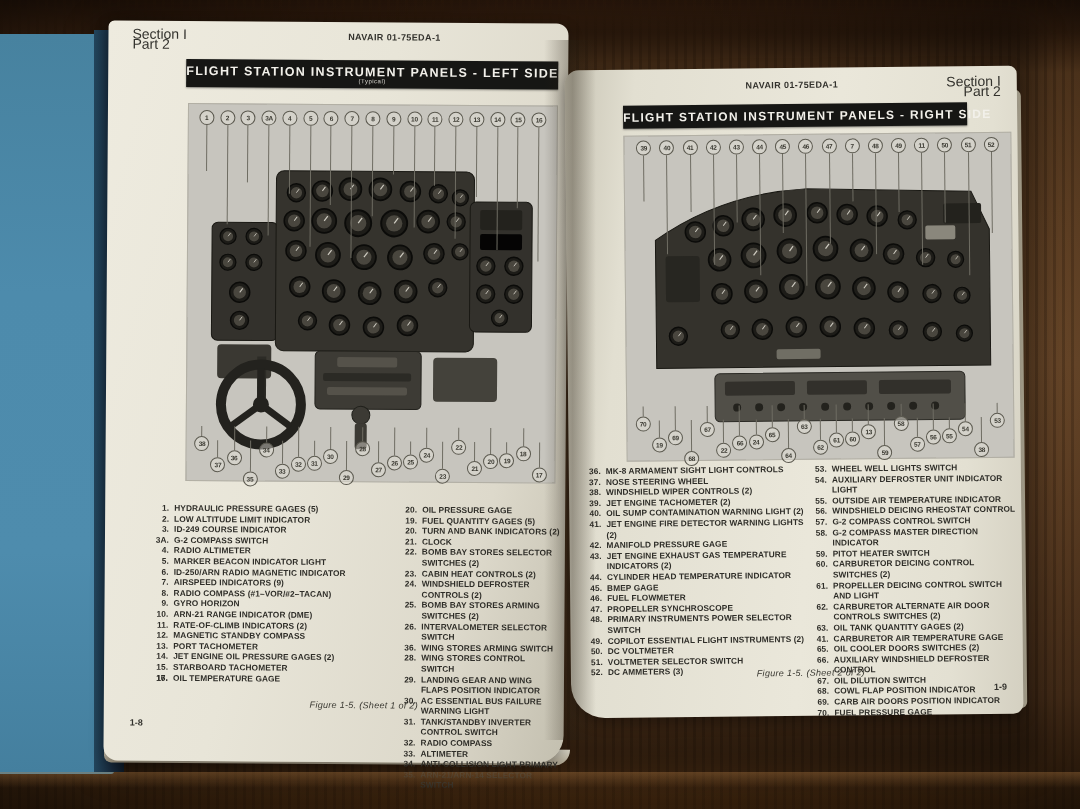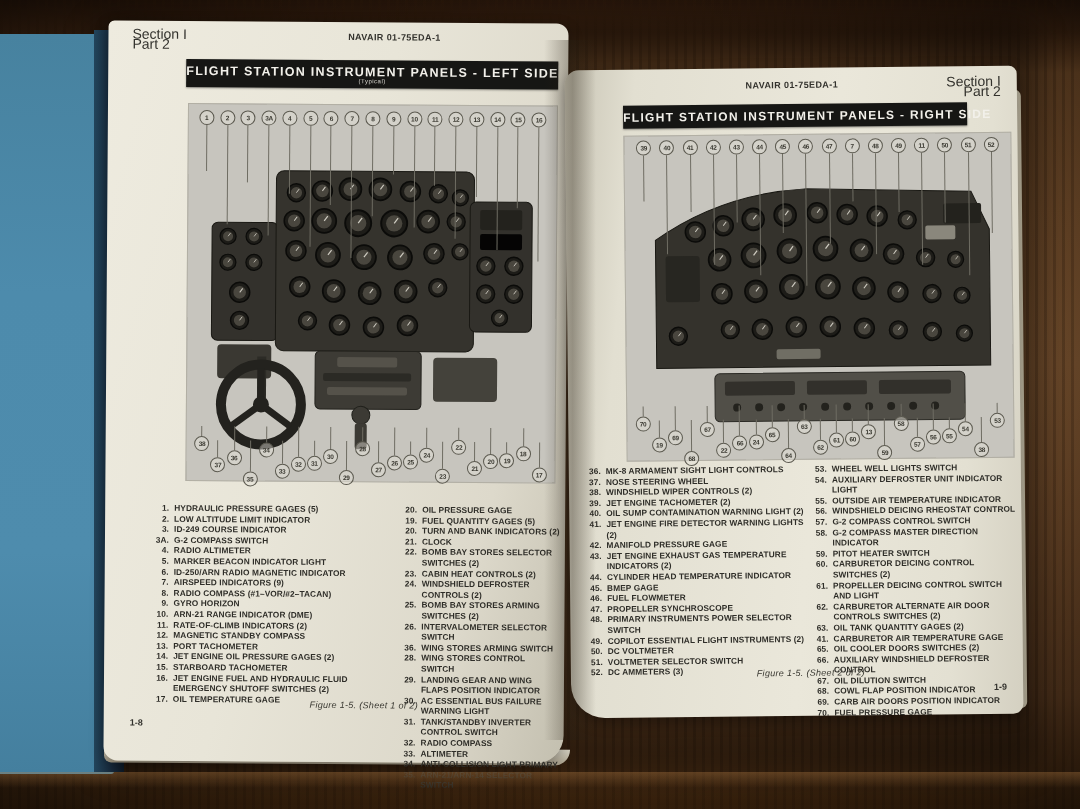--- a/index.html
+++ b/index.html
@@ -328,21 +328,21 @@
         <div class="legend-item"><span class="num">6.</span><span class="lbl"> ID-250/ARN RADIO MAGNETIC INDICATOR</span></div>
         <div class="legend-item"><span class="num">7.</span><span class="lbl"> AIRSPEED INDICATORS (9)</span></div>
         <div class="legend-item"><span class="num">8.</span><span class="lbl"> RADIO COMPASS (#1–VOR/#2–TACAN)</span></div>
         <div class="legend-item"><span class="num">9.</span><span class="lbl"> GYRO HORIZON</span></div>
         <div class="legend-item"><span class="num">10.</span><span class="lbl"> ARN-21 RANGE INDICATOR (DME)</span></div>
         <div class="legend-item"><span class="num">11.</span><span class="lbl"> RATE-OF-CLIMB INDICATORS (2)</span></div>
         <div class="legend-item"><span class="num">12.</span><span class="lbl"> MAGNETIC STANDBY COMPASS</span></div>
         <div class="legend-item"><span class="num">13.</span><span class="lbl"> PORT TACHOMETER</span></div>
         <div class="legend-item"><span class="num">14.</span><span class="lbl"> JET ENGINE OIL PRESSURE GAGES (2)</span></div>
         <div class="legend-item"><span class="num">15.</span><span class="lbl"> STARBOARD TACHOMETER</span></div>
-        <div class="legend-item"><span class="num">16.</span><span class="lbl"> JET ENGINE FUEL AND HYDRAULIC FLUID EMERGENCY SHUTOFF SWITCHES (2)</span></div>
+        <div class="legend-item"><span class="num">16.</span></div>
         <div class="legend-item"><span class="num">17.</span><span class="lbl"> OIL TEMPERATURE GAGE</span></div>
       </div>
     <div class="legend-col" style="left:294px;top:482px;width:162px;">
         <div class="legend-item"><span class="num">20.</span><span class="lbl"> OIL PRESSURE GAGE</span></div>
         <div class="legend-item"><span class="num">19.</span><span class="lbl"> FUEL QUANTITY GAGES (5)</span></div>
         <div class="legend-item"><span class="num">20.</span><span class="lbl"> TURN AND BANK INDICATORS (2)</span></div>
         <div class="legend-item"><span class="num">21.</span><span class="lbl"> CLOCK</span></div>
         <div class="legend-item"><span class="num">22.</span><span class="lbl"> BOMB BAY STORES SELECTOR SWITCHES (2)</span></div>
         <div class="legend-item"><span class="num">23.</span><span class="lbl"> CABIN HEAT CONTROLS (2)</span></div>
         <div class="legend-item"><span class="num">24.</span><span class="lbl"> WINDSHIELD DEFROSTER CONTROLS (2)</span></div>

